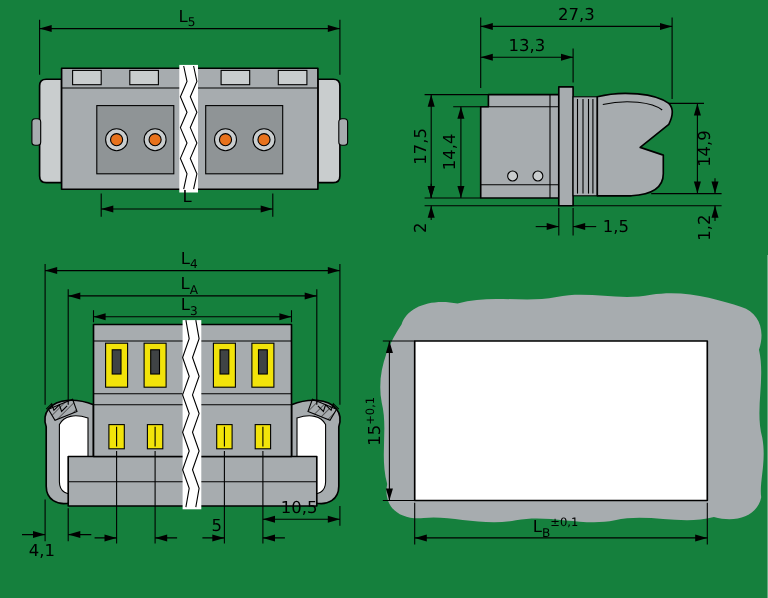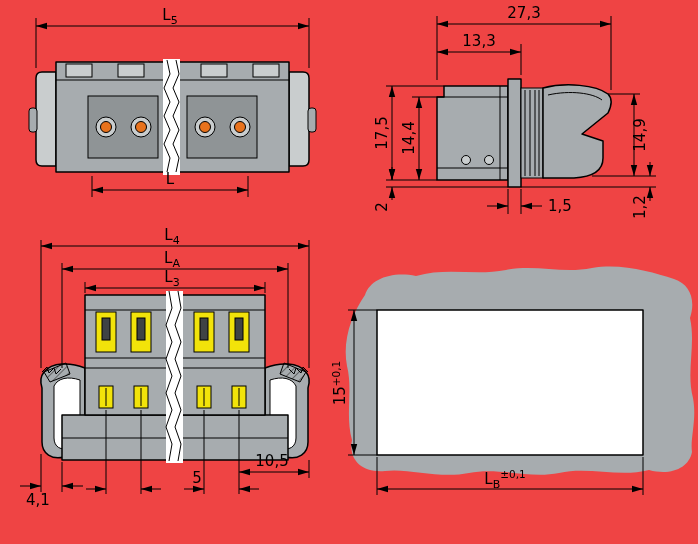--- a/index.html
+++ b/index.html
@@ -1,16 +1,16 @@
 <!DOCTYPE html>
 <html><head>
 <meta charset="utf-8">
 <style>
   html,body{margin:0;padding:0;background:#ffffff;}
-  .canvas{position:relative;width:698px;height:544px;background:#ef4444;overflow:hidden;
+  .canvas{position:relative;width:698px;height:544px;background:#15803d;overflow:hidden;
           font-family:"DejaVu Sans", sans-serif;}
   svg{display:block;}
   .dim-text{font-family:"DejaVu Sans", sans-serif;font-size:15px;fill:#000;}
   .sub{font-size:11px;}
   .sup{font-size:10.5px;}
   .outline{stroke:#000;stroke-width:1.5;stroke-linejoin:round;}
   .thin{stroke:#000;stroke-width:1;}
   .dimline{stroke:#000;stroke-width:1;fill:none;}
   .extline{stroke:#000;stroke-width:1;fill:none;}
 </style>

